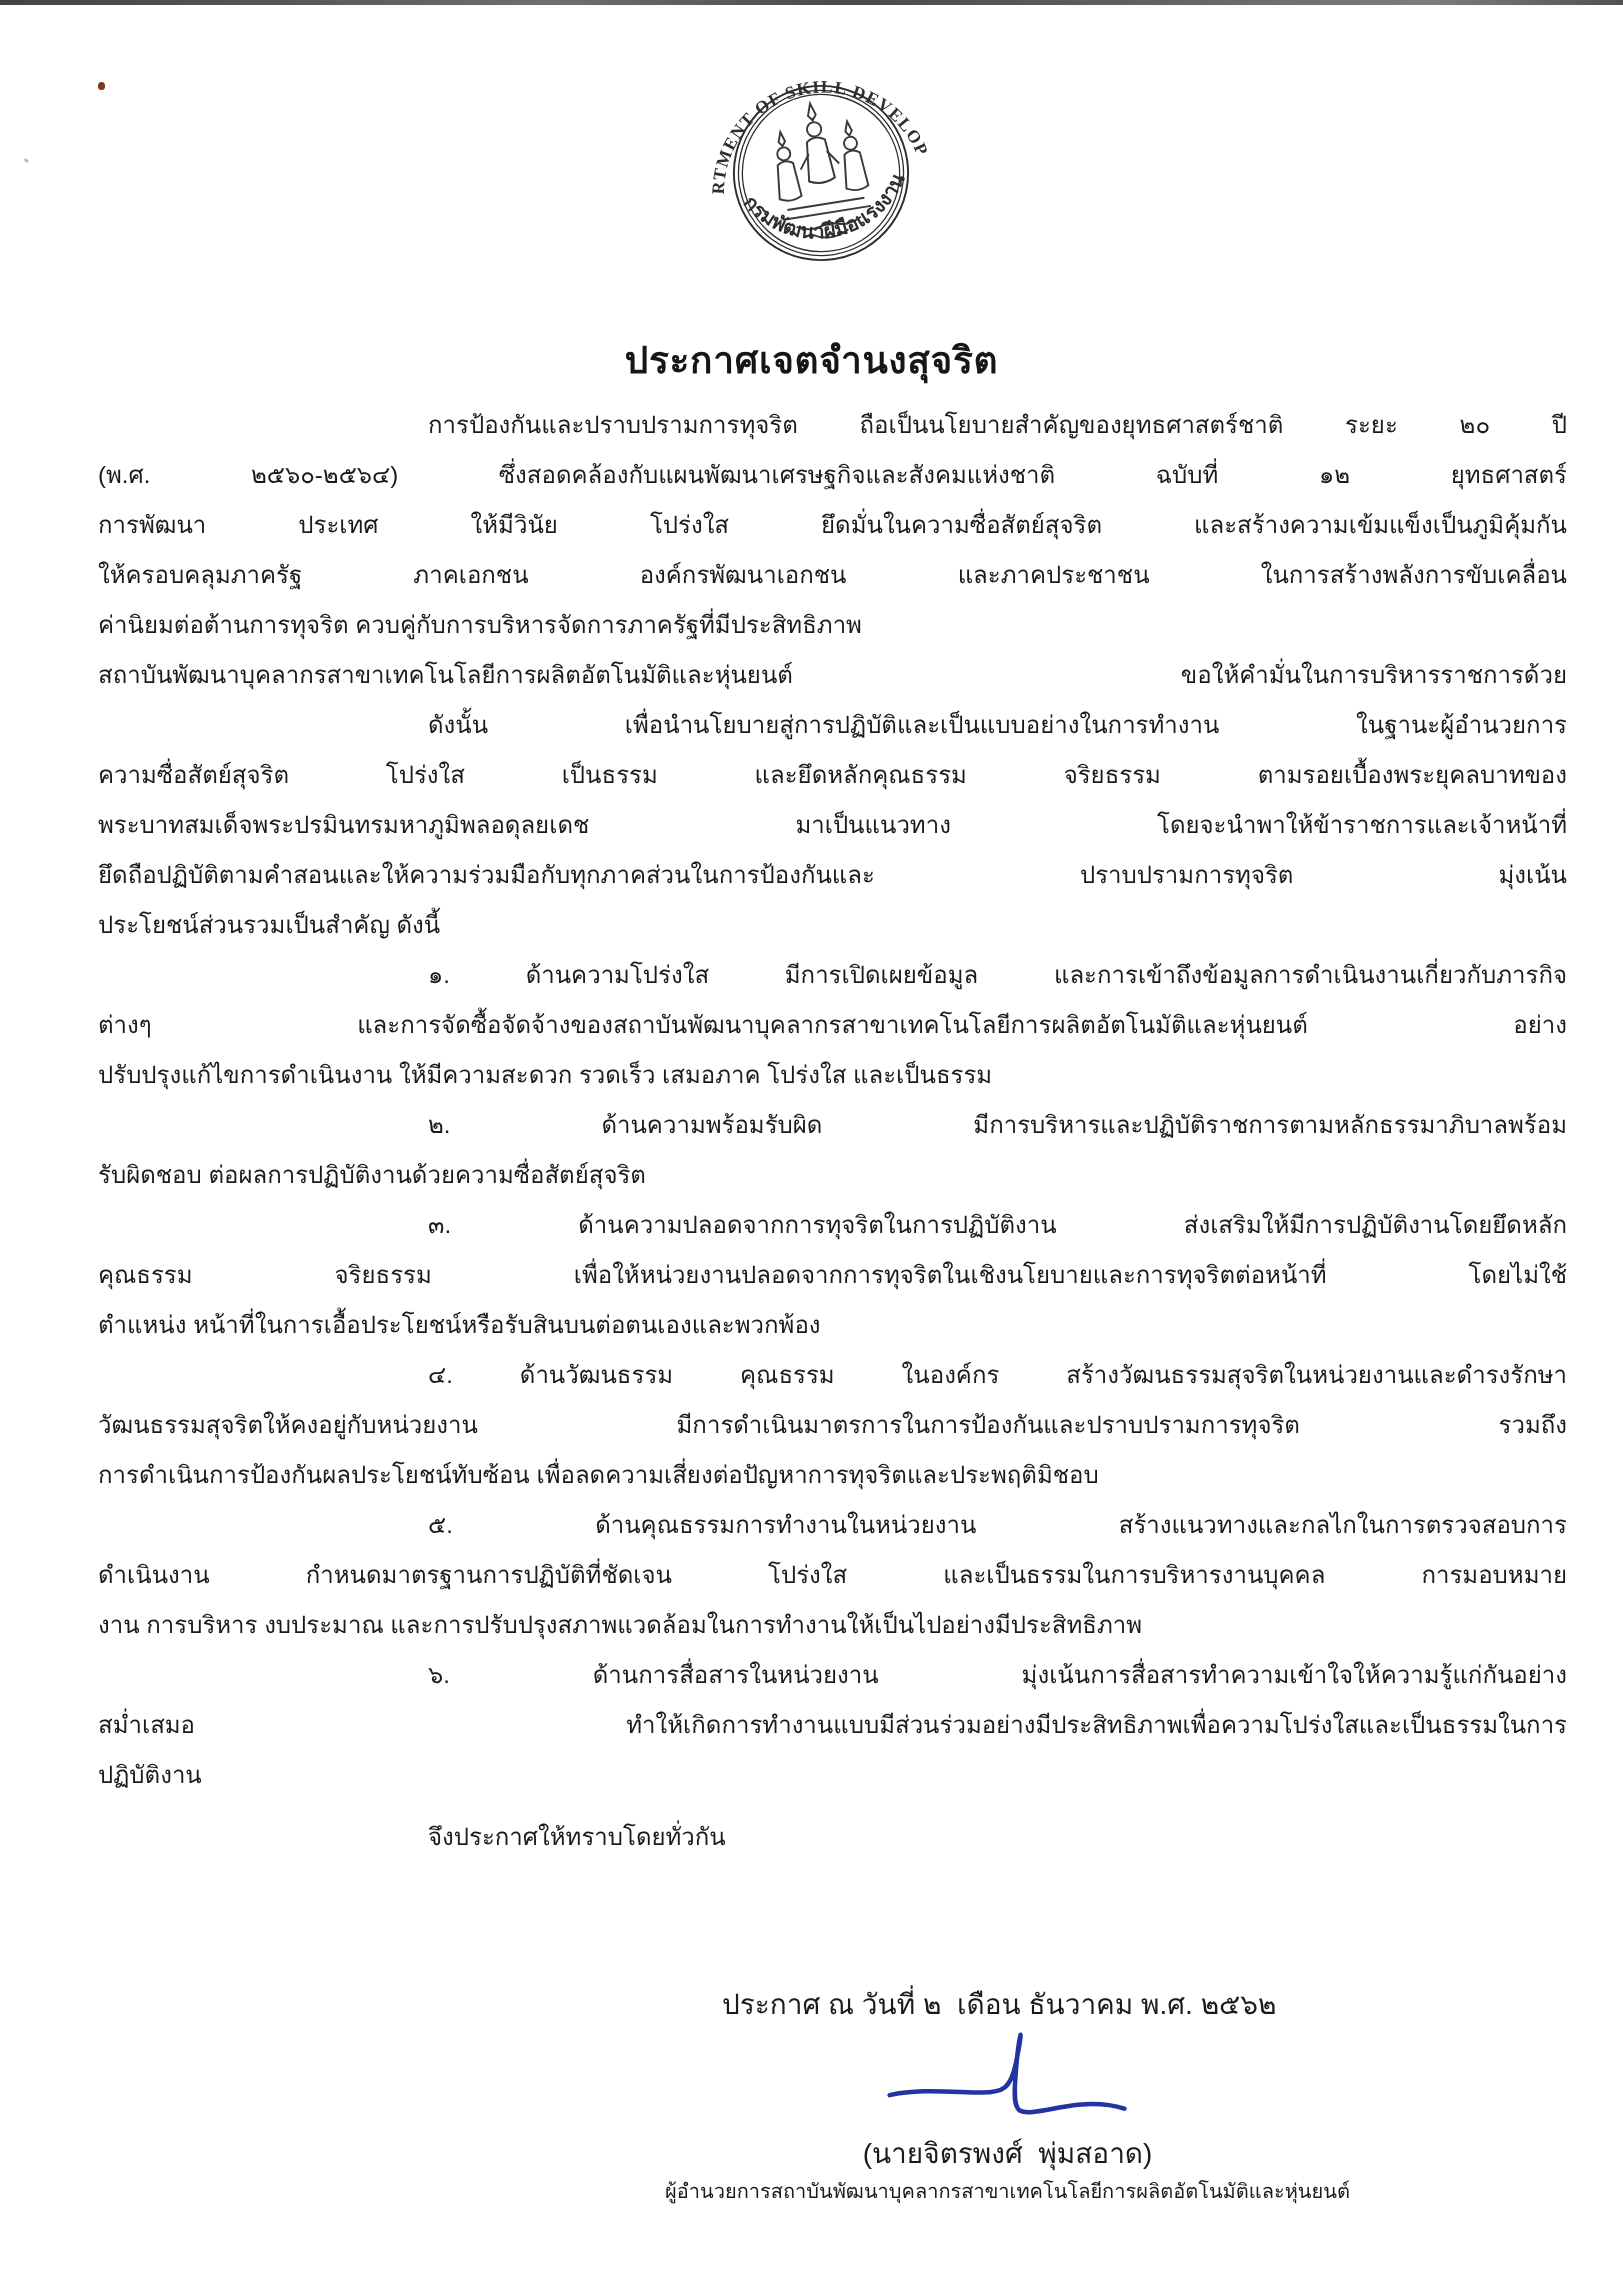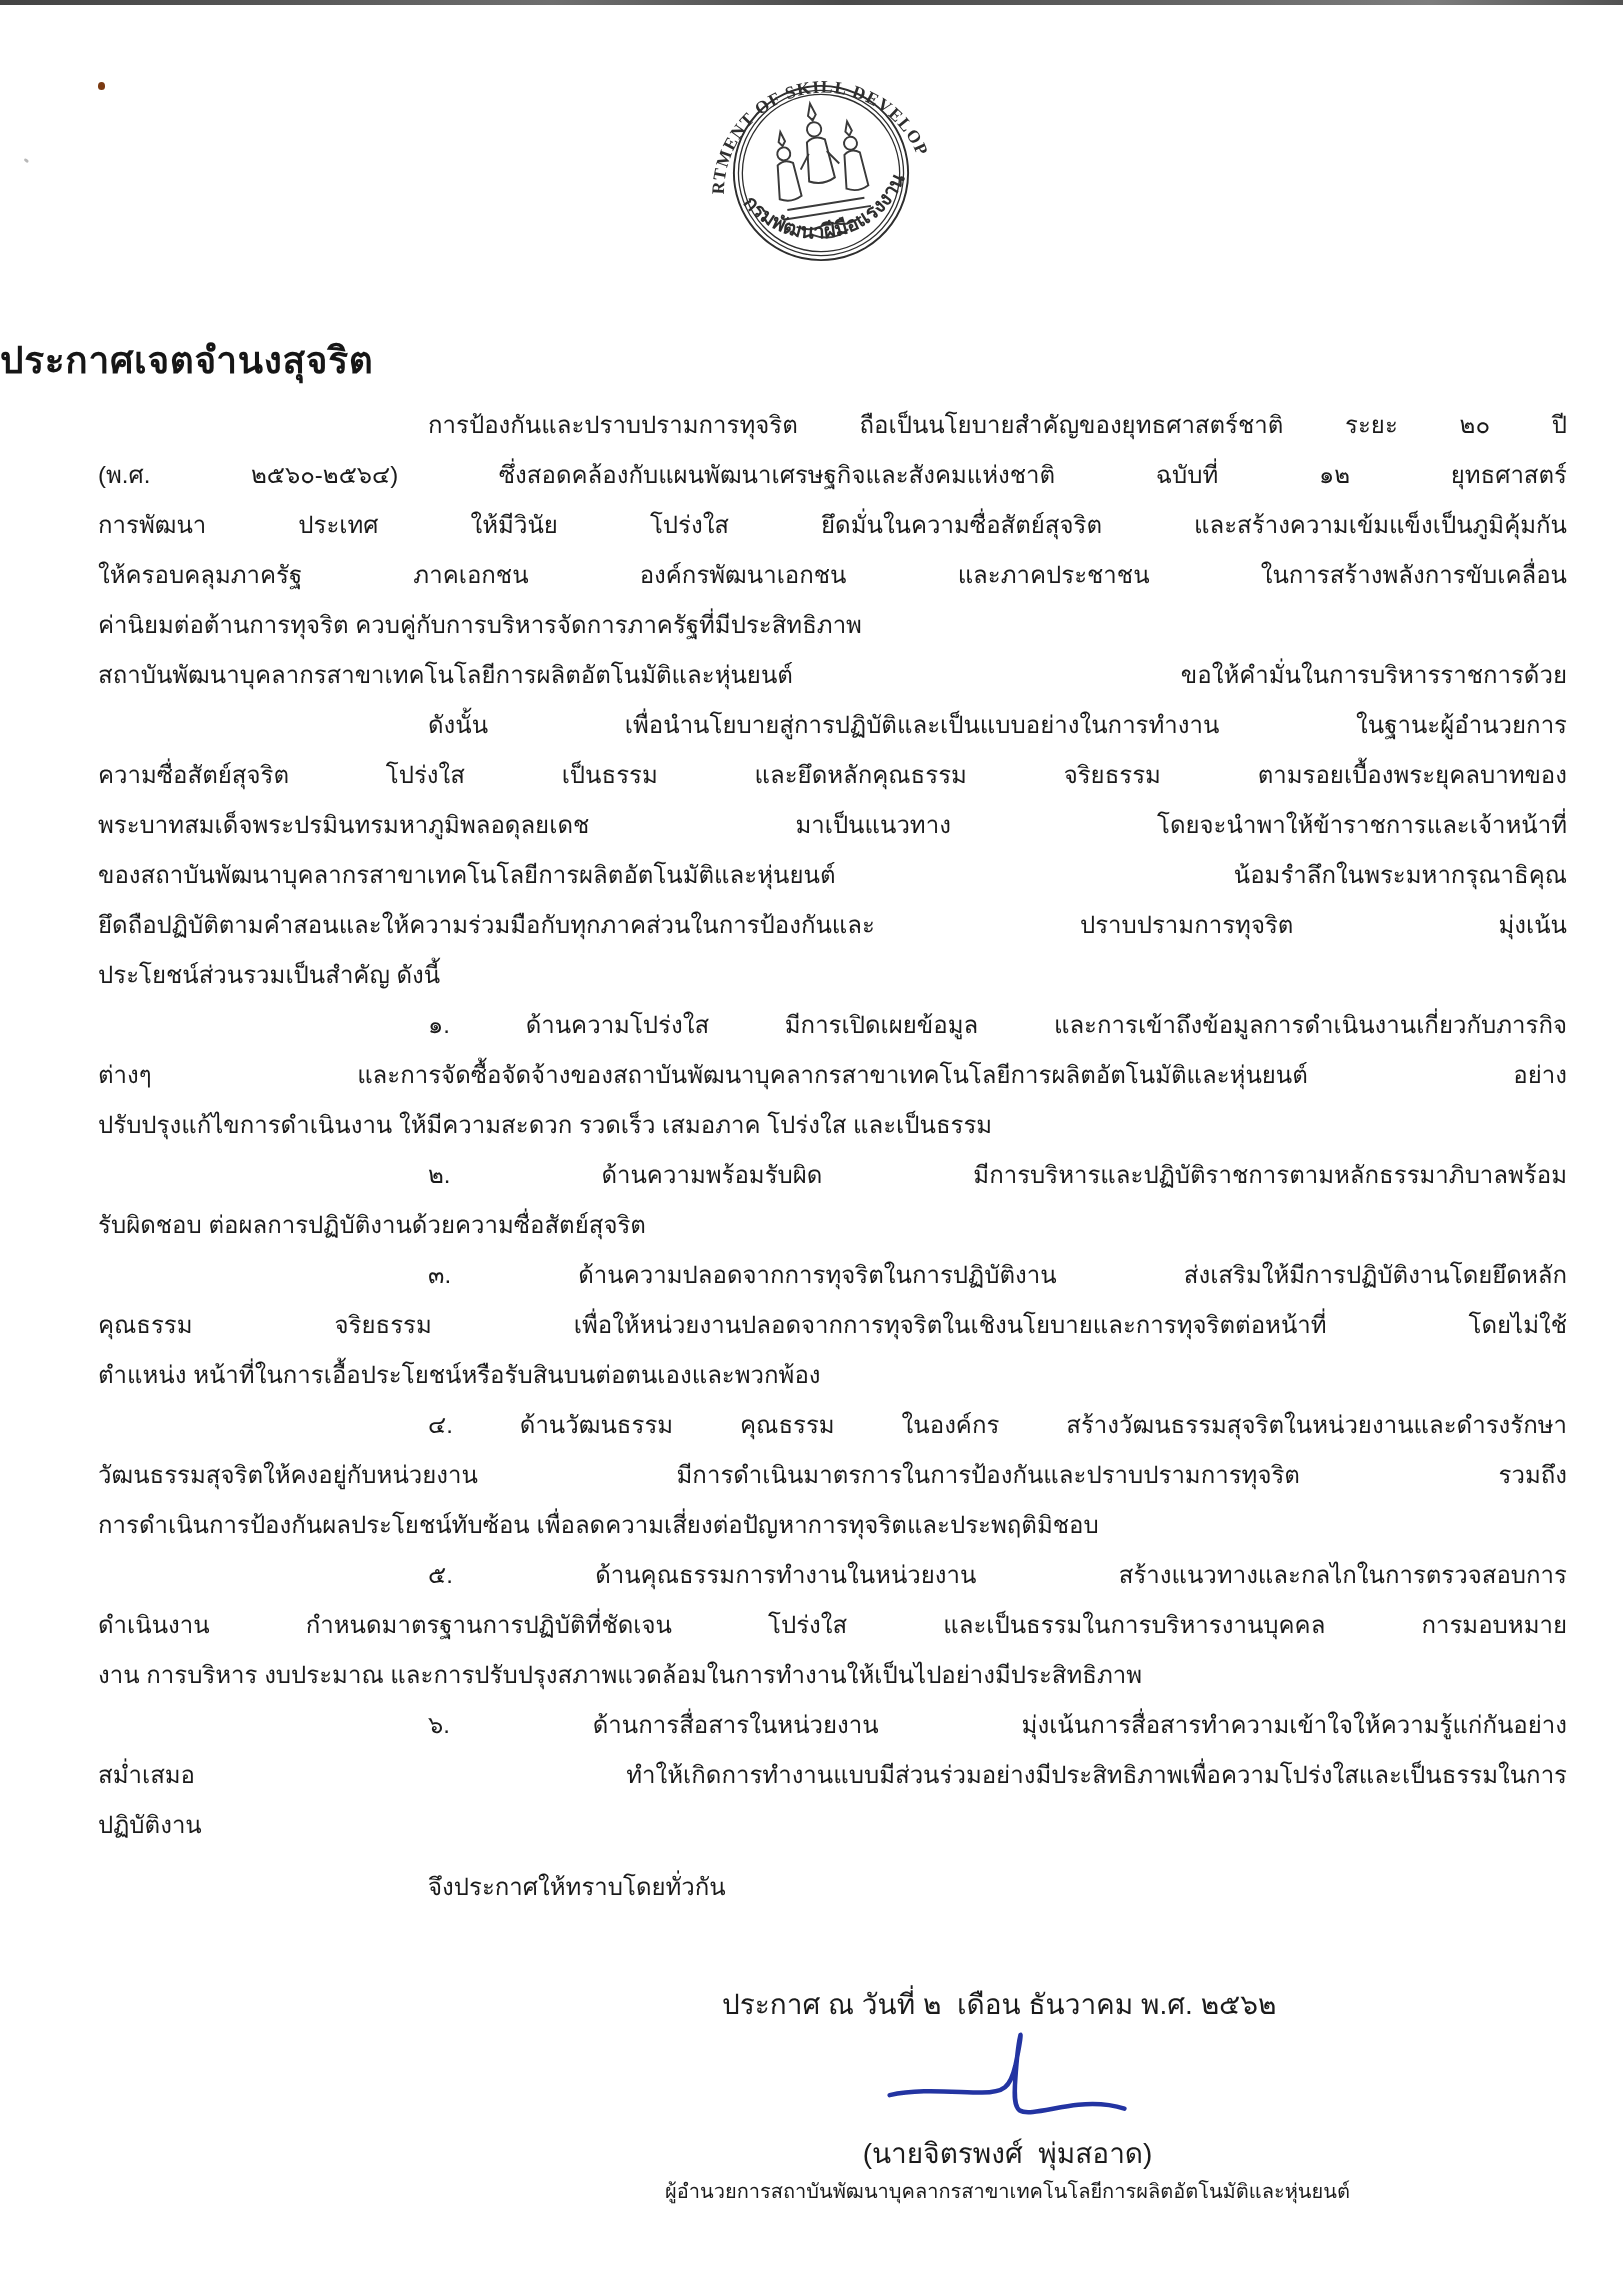--- a/index.html
+++ b/index.html
@@ -28,21 +28,21 @@
   }
   
   .seal { position: absolute; left: 691px; top: 39px; width: 260px; height: 268px; }
   .seal svg { width: 100%; height: 100%; transform: rotate(-9deg); }
   .seal text { fill: #2e2e2e; }
   .seal .arc-en { font-size: 27px; font-weight: bold; letter-spacing: 2px; font-family: "Liberation Serif","DejaVu Serif",serif; }
   .seal .arc-th { font-size: 31px; font-weight: bold; font-family: "Liberation Sans","DejaVu Sans",sans-serif; }
   
   .title {
     position: absolute; top: 330px; left: 0; width: 100%;
-    font-size: 37px; font-weight: bold; color: #161616;
+    text-align: center; font-size: 37px; font-weight: bold; color: #161616;
     margin: 0; letter-spacing: 0.7px;
   }
   
   .body-text {
     position: absolute; left: 98px; top: 400px; width: 1469px;
     font-size: 24px; line-height: 50px; color: #1b1b1b;
   }
   .line { text-align: justify; text-align-last: justify; height: 50px; white-space: nowrap; }
   .line.indent { text-indent: 330px; }
   .line.last { text-align-last: left; }
@@ -118,21 +118,20 @@
         <div class="line">(พ.ศ. ๒๕๖๐-๒๕๖๔) ซึ่งสอดคล้องกับแผนพัฒนาเศรษฐกิจและสังคมแห่งชาติ ฉบับที่ ๑๒ ยุทธศาสตร์</div>
         <div class="line">การพัฒนา ประเทศ ให้มีวินัย โปร่งใส ยึดมั่นในความซื่อสัตย์สุจริต และสร้างความเข้มแข็งเป็นภูมิคุ้มกัน</div>
         <div class="line">ให้ครอบคลุมภาครัฐ ภาคเอกชน องค์กรพัฒนาเอกชน และภาคประชาชน ในการสร้างพลังการขับเคลื่อน</div>
         <div class="line last">ค่านิยมต่อต้านการทุจริต ควบคู่กับการบริหารจัดการภาครัฐที่มีประสิทธิภาพ</div>
       </div>
     <div class="para">
         <div class="line">สถาบันพัฒนาบุคลากรสาขาเทคโนโลยีการผลิตอัตโนมัติและหุ่นยนต์ ขอให้คำมั่นในการบริหารราชการด้วย</div>
         <div class="line indent">ดังนั้น เพื่อนำนโยบายสู่การปฏิบัติและเป็นแบบอย่างในการทำงาน ในฐานะผู้อำนวยการ</div>
         <div class="line">ความซื่อสัตย์สุจริต โปร่งใส เป็นธรรม และยึดหลักคุณธรรม จริยธรรม ตามรอยเบื้องพระยุคลบาทของ</div>
         <div class="line">พระบาทสมเด็จพระปรมินทรมหาภูมิพลอดุลยเดช มาเป็นแนวทาง โดยจะนำพาให้ข้าราชการและเจ้าหน้าที่</div>
-        <div class="line">ของสถาบันพัฒนาบุคลากรสาขาเทคโนโลยีการผลิตอัตโนมัติและหุ่นยนต์ น้อมรำลึกในพระมหากรุณาธิคุณ</div>
         <div class="line">ยึดถือปฏิบัติตามคำสอนและให้ความร่วมมือกับทุกภาคส่วนในการป้องกันและ ปราบปรามการทุจริต มุ่งเน้น</div>
         <div class="line last">ประโยชน์ส่วนรวมเป็นสำคัญ ดังนี้</div>
       </div>
     <div class="para">
         <div class="line indent">๑. ด้านความโปร่งใส มีการเปิดเผยข้อมูล และการเข้าถึงข้อมูลการดำเนินงานเกี่ยวกับภารกิจ</div>
         <div class="line">ต่างๆ และการจัดซื้อจัดจ้างของสถาบันพัฒนาบุคลากรสาขาเทคโนโลยีการผลิตอัตโนมัติและหุ่นยนต์ อย่าง</div>
         <div class="line last">ปรับปรุงแก้ไขการดำเนินงาน ให้มีความสะดวก รวดเร็ว เสมอภาค โปร่งใส และเป็นธรรม</div>
       </div>
     <div class="para">
         <div class="line indent">๒. ด้านความพร้อมรับผิด มีการบริหารและปฏิบัติราชการตามหลักธรรมาภิบาลพร้อม</div>

